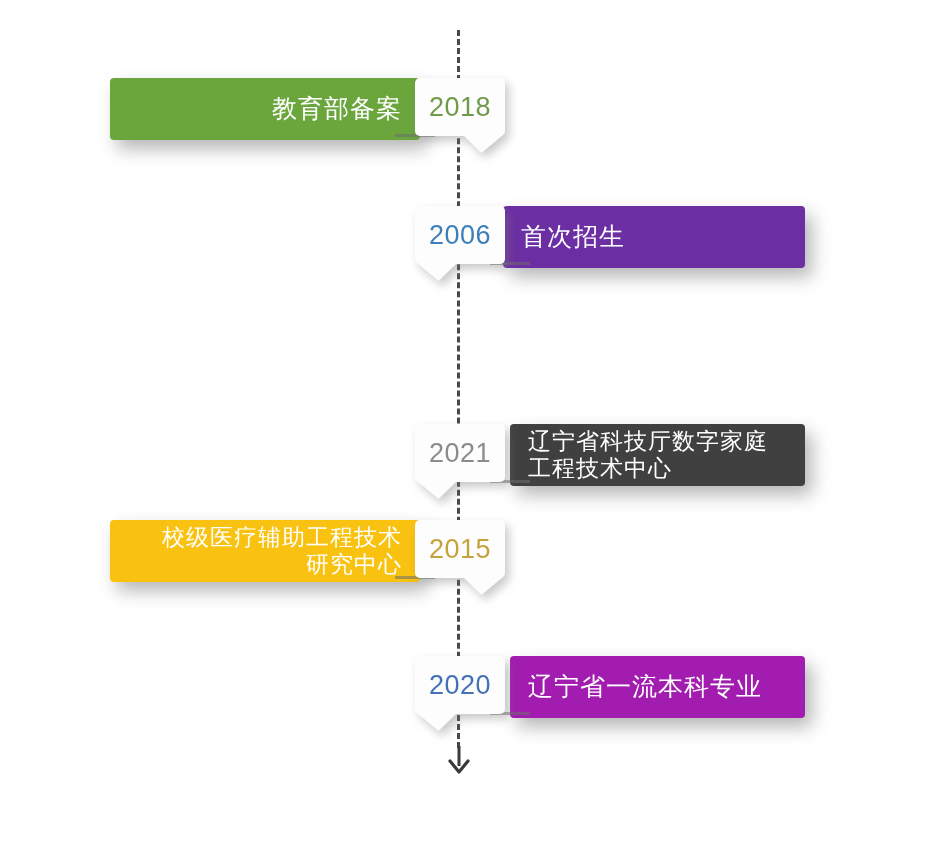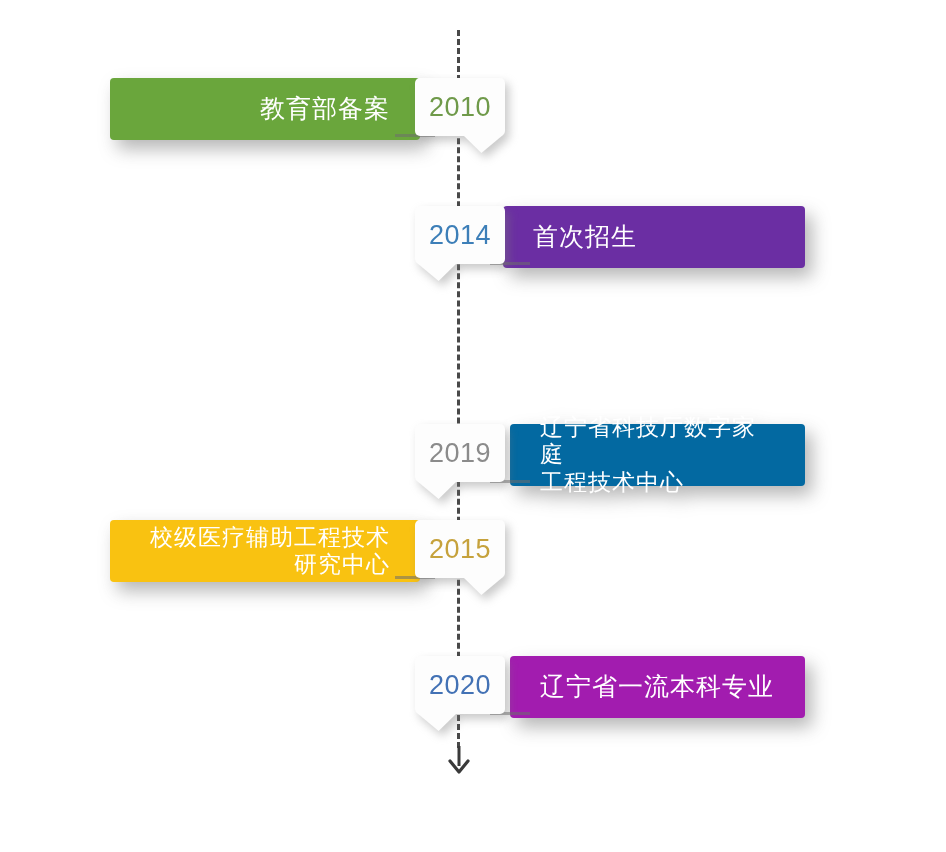--- a/index.html
+++ b/index.html
@@ -46,21 +46,21 @@
 
   
   .tl-bar {
     position: absolute;
     top: 0;
     height: 62px;
     box-sizing: border-box;
     border-radius: 4px;
     display: flex;
     align-items: center;
-    padding: 0 30px;
+    padding: 0 18px;
     color: #ffffff;
     font-size: 25px;
     line-height: 1.18;
     letter-spacing: 1px;
     filter: drop-shadow(7px 9px 9px rgba(80,80,80,0.42));
   }
   .tl-bar.two-line {
     height: 62px;
     font-size: 23px;
   }
@@ -134,45 +134,45 @@
       <path d="M7 17 L16 28 L25 17" stroke="#3a3a3a" stroke-width="3.2" fill="none" stroke-linecap="round" stroke-linejoin="round"></path>
     </svg>
   </div>
 
   <div class="tl-row" style="top:78px;">
     <div class="tl-stub" style="left:395px; width:40px;"></div>
     <div class="tl-bar left" style="left: 110px; width: 310px; background: rgb(106, 166, 60);">
       <span class="bar-text">教育部备案</span>
     </div>
     <div class="tl-year anchor-right" style="left:415px;">
-      <span class="year-text" style="color: rgb(111, 154, 74);">2010</span>
+      <span class="year-text" style="color: rgb(111, 154, 74);">2018</span>
       <span class="notch"></span>
     </div>
   </div>
 
   <div class="tl-row" style="top:206px;">
     <div class="tl-stub" style="left:490px; width:40px;"></div>
     <div class="tl-bar right" style="left: 503px; width: 302px; background: rgb(107, 46, 163);">
       <span class="bar-text">首次招生</span>
     </div>
     <div class="tl-year anchor-left" style="left:415px;">
-      <span class="year-text" style="color: rgb(61, 127, 184);">2014</span>
+      <span class="year-text" style="color: rgb(61, 127, 184);">2006</span>
       <span class="notch"></span>
     </div>
   </div>
 
 
   <div class="tl-row" style="top:424px;">
     <div class="tl-stub" style="left:490px; width:40px;"></div>
-    <div class="tl-bar right two-line" style="left: 510px; width: 295px; background: #0369a1;">
+    <div class="tl-bar right two-line" style="left: 510px; width: 295px; background: #404040;">
       <span class="bar-text">辽宁省科技厅数字家庭
 工程技术中心</span>
     </div>
     <div class="tl-year anchor-left" style="left:415px;">
-      <span class="year-text" style="color: rgb(139, 139, 139);">2019</span>
+      <span class="year-text" style="color: rgb(139, 139, 139);">2021</span>
       <span class="notch"></span>
     </div>
   </div>
 
   <div class="tl-row" style="top:520px;">
     <div class="tl-stub" style="left:395px; width:40px;"></div>
     <div class="tl-bar left two-line" style="left: 110px; width: 310px; background: rgb(249, 194, 17);">
       <span class="bar-text">校级医疗辅助工程技术
 研究中心</span>
     </div>

